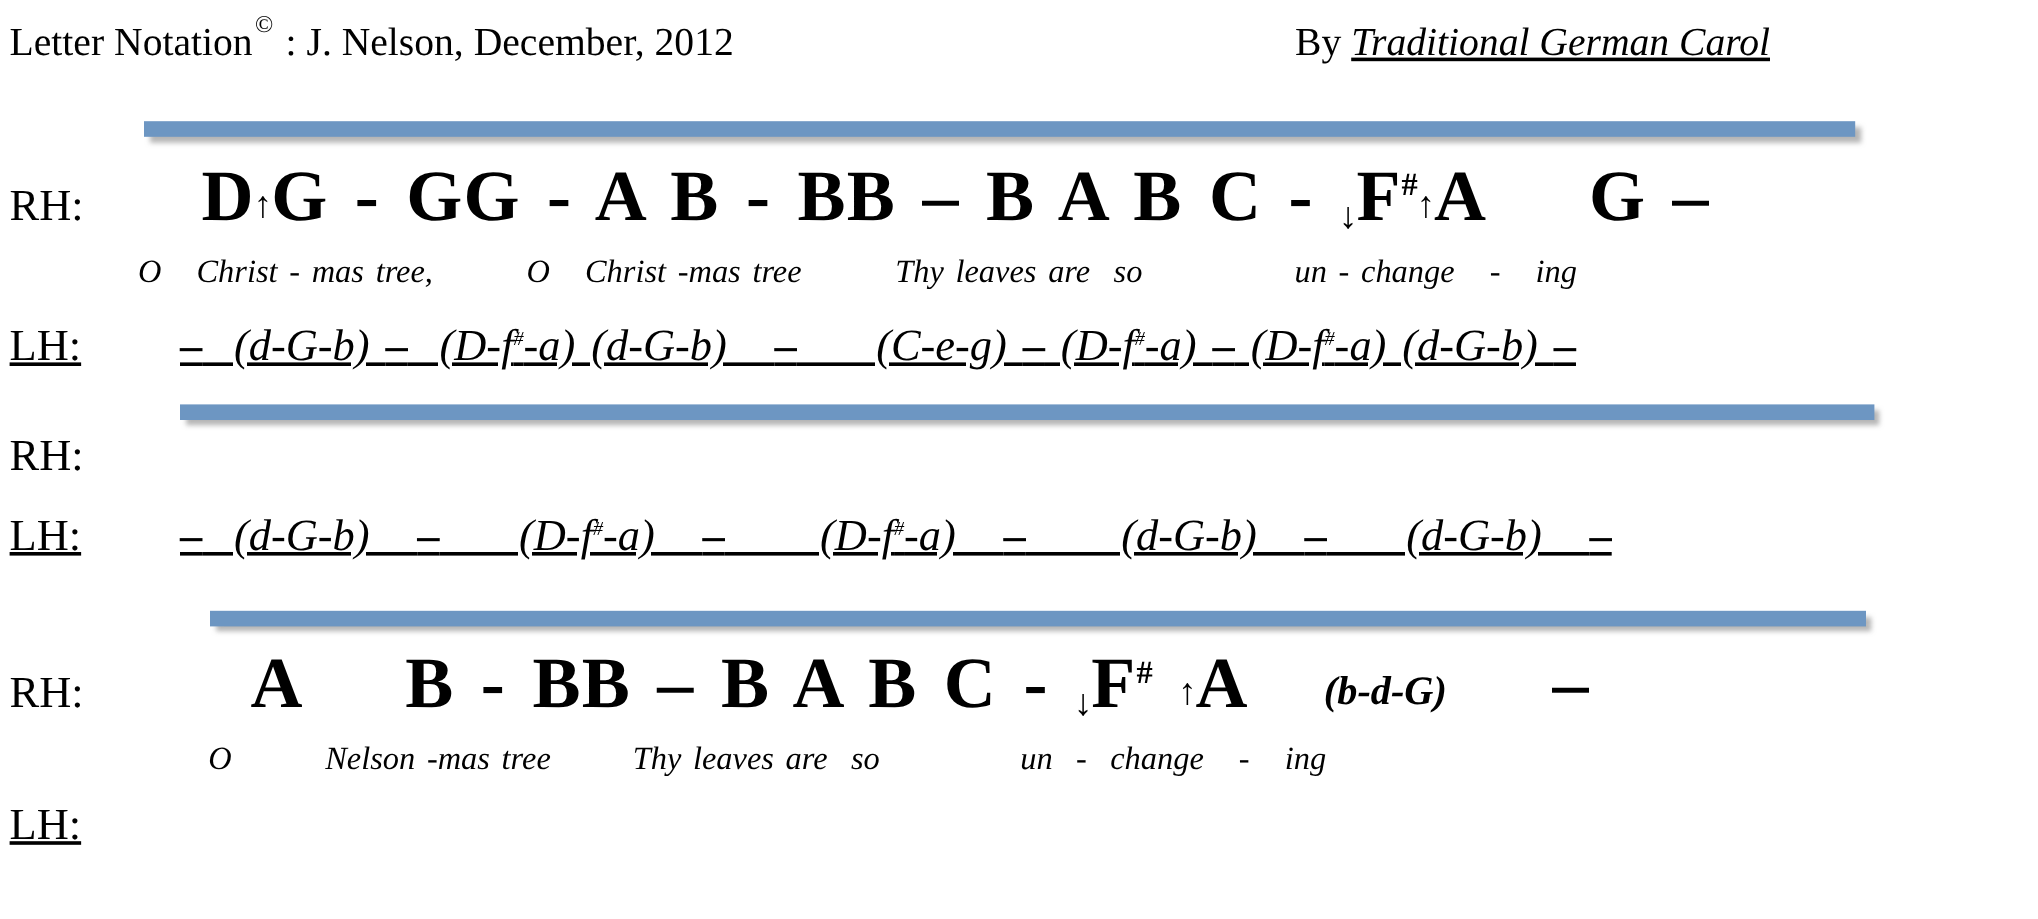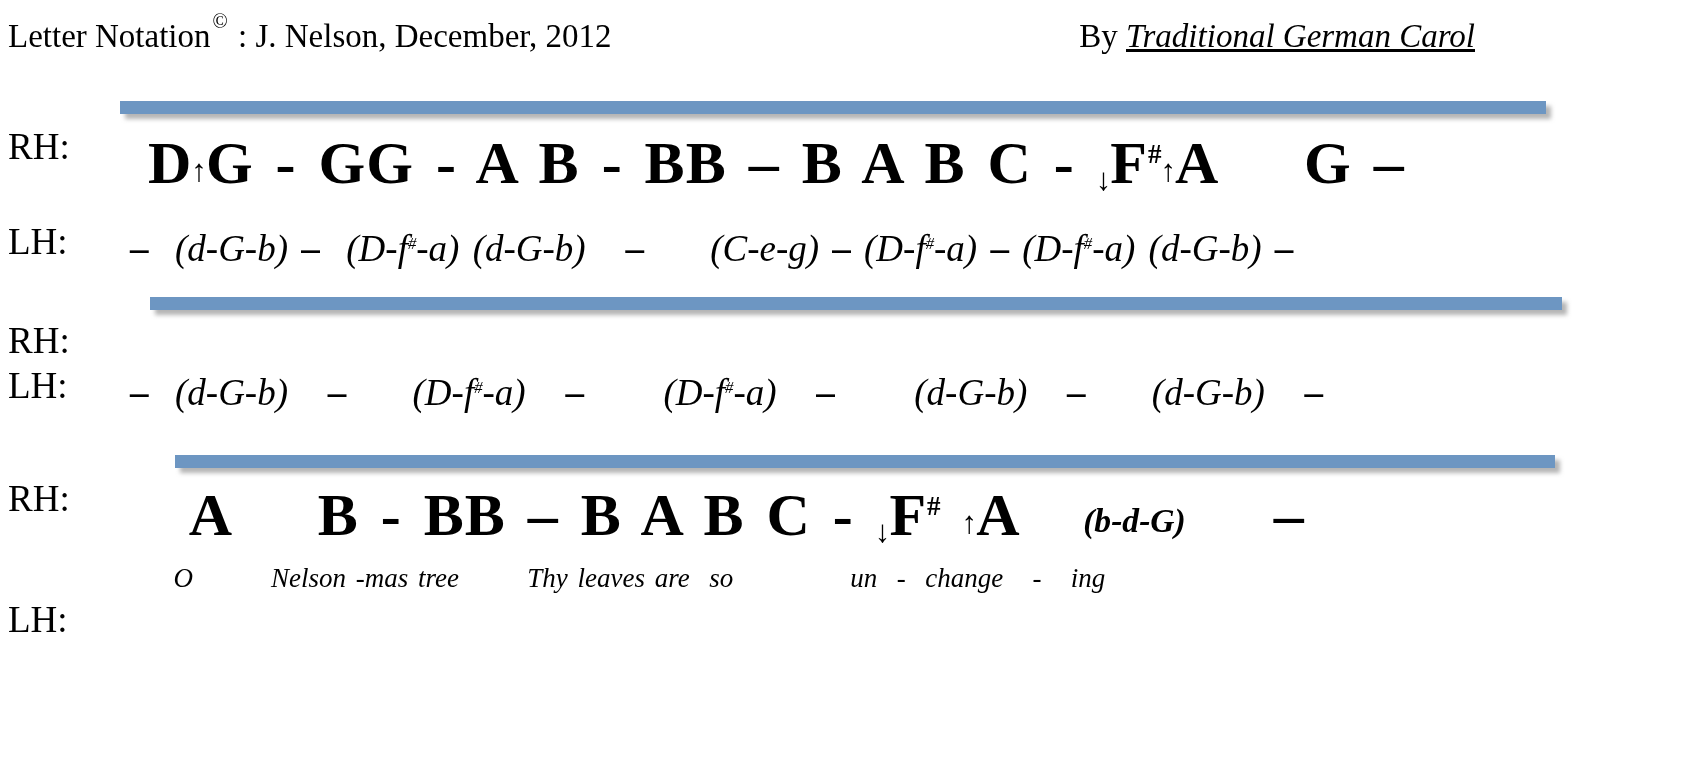--- a/index.html
+++ b/index.html
@@ -24,36 +24,36 @@
   
   .bar {
     height: 13px; background: var(--bar, #6d96c2);
     box-shadow: 5px 5px 4px rgba(120,120,120,0.55);
   }
   .bar1 { margin: 39px 0 0 120px; width: 1426px; }
   .bar2 { margin: 22px 0 0 150px; width: 1412px; }
   .bar3 { margin: 36px 0 0 175px; width: 1380px; }
 
   
-  .row { display: flex; align-items: flex-start; }
+  .row { display: flex; align-items: center; gap: 20px; }
   .hand-label {
     flex: 0 0 92px; margin-left: 8px; font-size: 37px; line-height: 1;
   }
   .notes {
     font-size: 60px; font-weight: 700; line-height: 70px;
     white-space: pre; word-spacing: 6px; letter-spacing: 1px; margin-left: 48px;
   }
   .rh-row { margin-top: 12px; }
   .rh-row.first { margin-top: 14px; }
   .lyrics {
     margin-left: 115px; margin-top: -4px;
     font-size: 27px; font-style: italic; line-height: 30px;
     white-space: pre; word-spacing: 3px;
   }
-  .lh-row { margin-top: 8px; }
+  .lh-row { margin-top: 22px; text-decoration: underline; }
   .chords {
     font-size: 37px; font-style: italic; line-height: 52px;
     white-space: pre; word-spacing: 4px; padding-left: 30px;
   }
 
   
   .arr { font-weight: 400; font-size: 0.52em; letter-spacing: 0; margin: 0 -1px; }
   .arr.up { vertical-align: 0.05em; }
   .arr.dn { vertical-align: -0.22em; }
   sup.sh { font-size: 0.45em; vertical-align: 0.75em; line-height: 0; letter-spacing: 0; }
@@ -74,20 +74,21 @@
     </div>
   </div>
 
   <div class="bar bar1"></div>
 
   <div class="section">
     <div class="row rh-row first">
       <span class="hand-label">RH:</span>
       <span class="notes">D<span class="arr up">↑</span>G - GG - A B - BB <span class="nd">–</span> B A B C - <span class="arr dn">↓</span>F<sup class="sh">#</sup><span class="arr up">↑</span>A    G <span class="nd">–</span></span>
     </div>
+    <div class="lyrics">O   Christ - mas tree,        O   Christ -mas tree        Thy leaves are  so             un - change   -   ing</div>
     <div class="row lh-row">
       <span class="hand-label">LH:</span>
       <span class="chords"><span class="nd">–</span>  (d-G-b) <span class="nd">–</span>  (D-f<sup class="sh">#</sup>-a) (d-G-b)   <span class="nd">–</span>     (C-e-g) <span class="nd">–</span> (D-f<sup class="sh">#</sup>-a) <span class="nd">–</span> (D-f<sup class="sh">#</sup>-a) (d-G-b) <span class="nd">–</span></span>
     </div>
   </div>
 
   <div class="bar bar2"></div>
 
   <div class="section">
     <div class="row rh-row">

